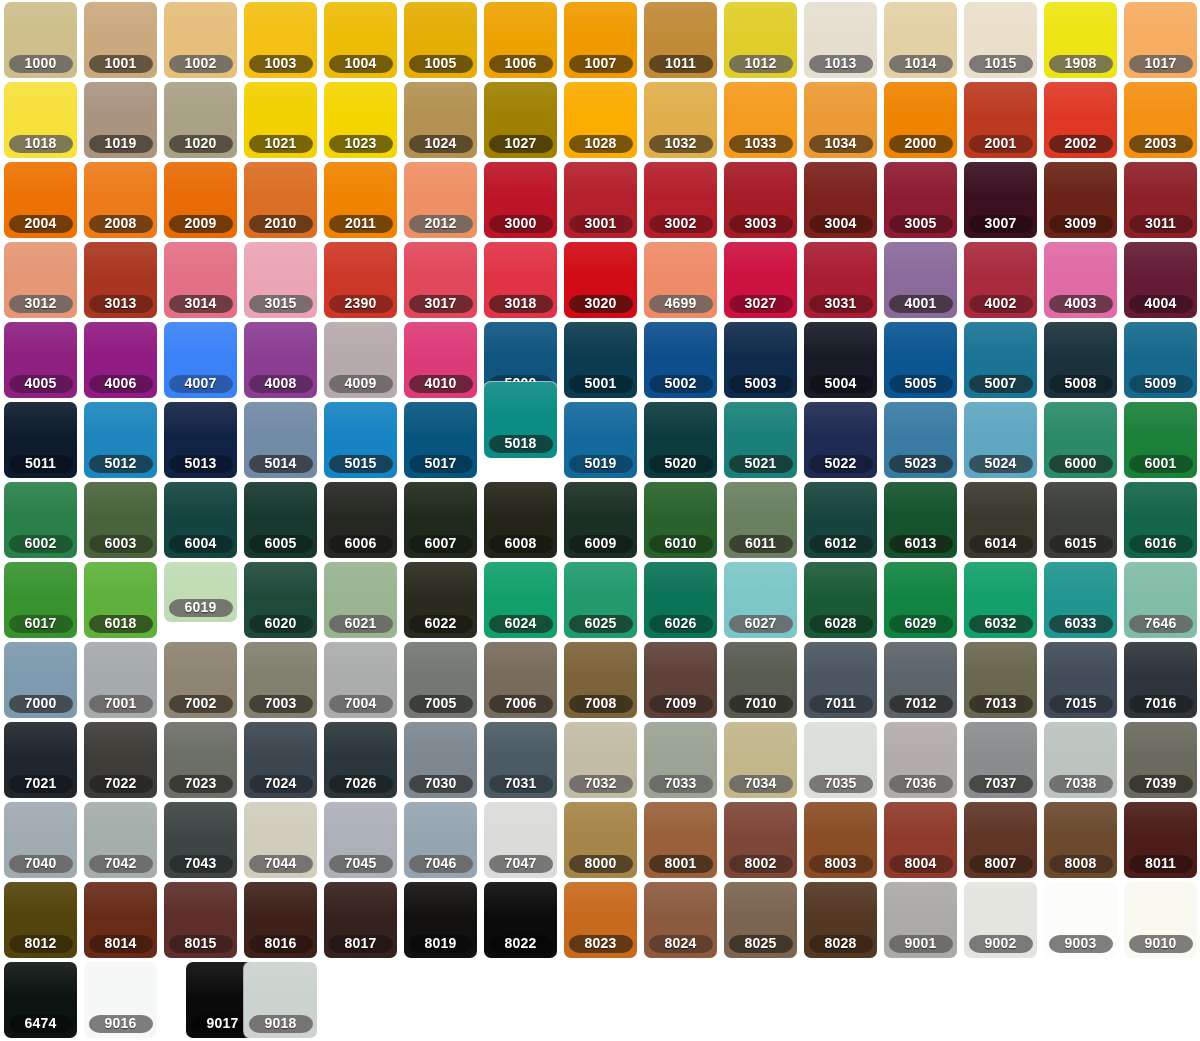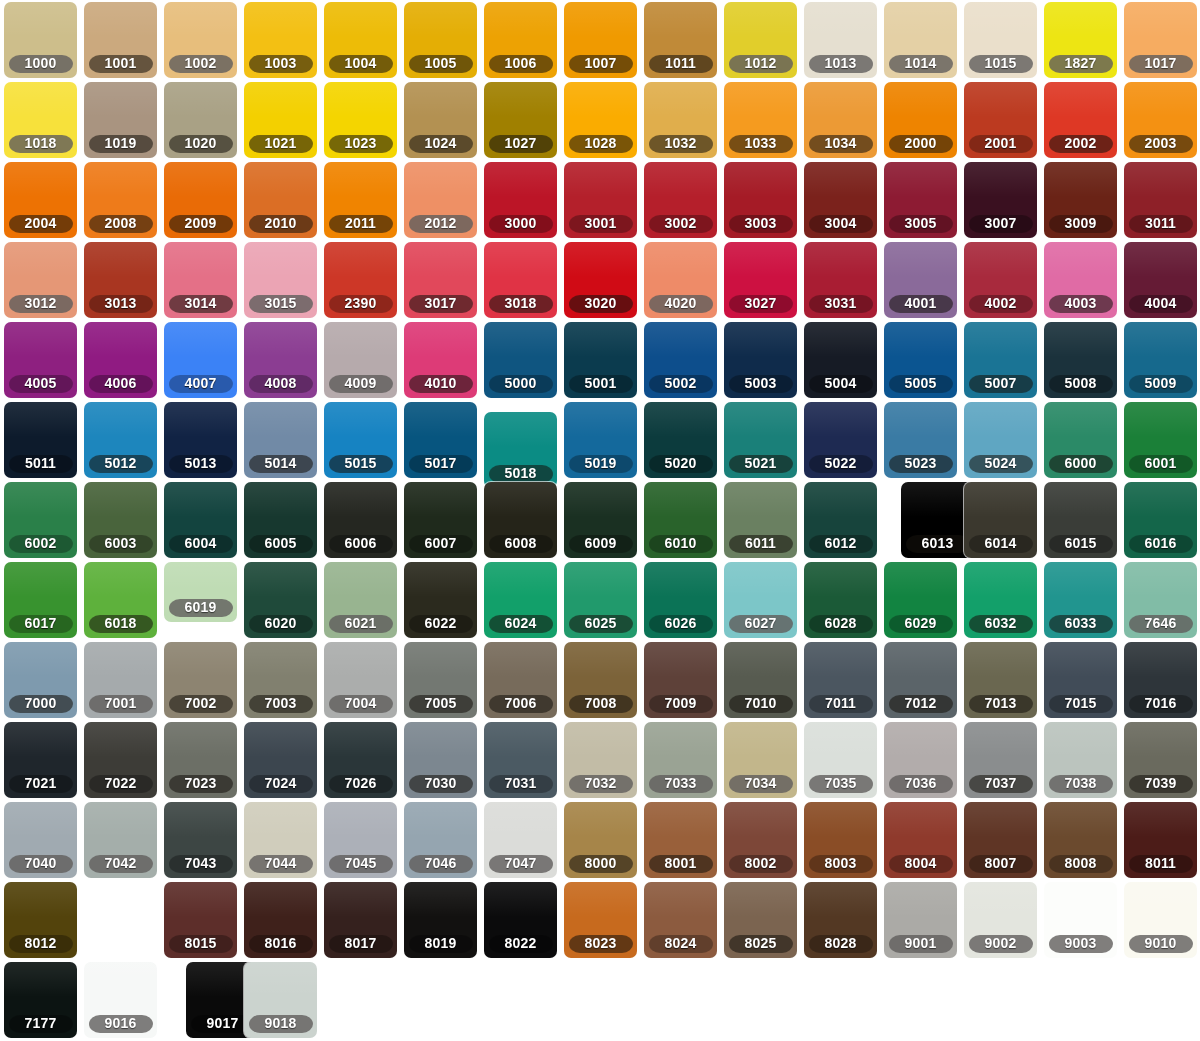--- a/index.html
+++ b/index.html
@@ -108,21 +108,21 @@
     <div class="swatch light" style="left: 804px; top: 2px; width: 73px; height: 76px; background: rgb(229, 223, 208);">
       <div class="pill">1013</div>
     </div>
     <div class="swatch light" style="left: 884px; top: 2px; width: 73px; height: 76px; background: rgb(228, 208, 165);">
       <div class="pill">1014</div>
     </div>
     <div class="swatch light" style="left: 964px; top: 2px; width: 73px; height: 76px; background: rgb(234, 223, 203);">
       <div class="pill">1015</div>
     </div>
     <div class="swatch light" style="left: 1044px; top: 2px; width: 73px; height: 76px; background: rgb(237, 229, 19);">
-      <div class="pill">1827</div>
+      <div class="pill">1908</div>
     </div>
     <div class="swatch light" style="left: 1124px; top: 2px; width: 73px; height: 76px; background: rgb(246, 172, 97);">
       <div class="pill">1017</div>
     </div>
     <div class="swatch light" style="left: 4px; top: 82px; width: 73px; height: 76px; background: rgb(247, 225, 59);">
       <div class="pill">1018</div>
     </div>
     <div class="swatch mid" style="left: 84px; top: 82px; width: 73px; height: 76px; background: rgb(169, 148, 128);">
       <div class="pill">1019</div>
     </div>
@@ -228,21 +228,21 @@
     <div class="swatch mid" style="left: 404px; top: 242px; width: 73px; height: 76px; background: rgb(225, 72, 91);">
       <div class="pill">3017</div>
     </div>
     <div class="swatch mid" style="left: 484px; top: 242px; width: 73px; height: 76px; background: rgb(224, 51, 69);">
       <div class="pill">3018</div>
     </div>
     <div class="swatch mid" style="left: 564px; top: 242px; width: 73px; height: 76px; background: rgb(208, 11, 21);">
       <div class="pill">3020</div>
     </div>
     <div class="swatch light" style="left: 644px; top: 242px; width: 73px; height: 76px; background: rgb(238, 139, 104);">
-      <div class="pill">4020</div>
+      <div class="pill">4699</div>
     </div>
     <div class="swatch dark" style="left: 724px; top: 242px; width: 73px; height: 76px; background: rgb(205, 17, 65);">
       <div class="pill">3027</div>
     </div>
     <div class="swatch dark" style="left: 804px; top: 242px; width: 73px; height: 76px; background: rgb(169, 29, 51);">
       <div class="pill">3031</div>
     </div>
     <div class="swatch mid" style="left: 884px; top: 242px; width: 73px; height: 76px; background: rgb(138, 106, 154);">
       <div class="pill">4001</div>
     </div>
@@ -311,21 +311,21 @@
     </div>
     <div class="swatch mid" style="left: 244px; top: 402px; width: 73px; height: 76px; background: rgb(113, 138, 166);">
       <div class="pill">5014</div>
     </div>
     <div class="swatch mid" style="left: 324px; top: 402px; width: 73px; height: 76px; background: rgb(22, 131, 194);">
       <div class="pill">5015</div>
     </div>
     <div class="swatch dark" style="left: 404px; top: 402px; width: 73px; height: 76px; background: rgb(7, 85, 127);">
       <div class="pill">5017</div>
     </div>
-    <div class="swatch mid" style="left: 484px; top: 412px; width: 73px; height: 76px; background: rgb(11, 140, 132);">
+    <div class="swatch mid" style="left: 484px; top: 382px; width: 73px; height: 76px; background: rgb(11, 140, 132);">
       <div class="pill">5018</div>
     </div>
     <div class="swatch dark" style="left: 564px; top: 402px; width: 73px; height: 76px; background: rgb(20, 105, 156);">
       <div class="pill">5019</div>
     </div>
     <div class="swatch dark" style="left: 644px; top: 402px; width: 73px; height: 76px; background: rgb(12, 59, 61);">
       <div class="pill">5020</div>
     </div>
     <div class="swatch mid" style="left: 724px; top: 402px; width: 73px; height: 76px; background: rgb(26, 128, 121);">
       <div class="pill">5021</div>
@@ -371,21 +371,21 @@
     </div>
     <div class="swatch dark" style="left: 644px; top: 482px; width: 73px; height: 76px; background: rgb(41, 99, 43);">
       <div class="pill">6010</div>
     </div>
     <div class="swatch mid" style="left: 724px; top: 482px; width: 73px; height: 76px; background: rgb(106, 128, 97);">
       <div class="pill">6011</div>
     </div>
     <div class="swatch dark" style="left: 804px; top: 482px; width: 73px; height: 76px; background: rgb(23, 68, 60);">
       <div class="pill">6012</div>
     </div>
-    <div class="swatch mid" style="left: 884px; top: 482px; width: 73px; height: 76px; background: #000000; margin-left: 17px;">
+    <div class="swatch mid" style="left: 884px; top: 482px; width: 73px; height: 76px; background: #14532d;">
       <div class="pill">6013</div>
     </div>
     <div class="swatch dark" style="left: 964px; top: 482px; width: 73px; height: 76px; background: rgb(59, 56, 46);">
       <div class="pill">6014</div>
     </div>
     <div class="swatch dark" style="left: 1044px; top: 482px; width: 73px; height: 76px; background: rgb(58, 61, 56);">
       <div class="pill">6015</div>
     </div>
     <div class="swatch dark" style="left: 1124px; top: 482px; width: 73px; height: 76px; background: rgb(20, 102, 74);">
       <div class="pill">6016</div>
@@ -566,20 +566,23 @@
     </div>
     <div class="swatch dark" style="left: 1044px; top: 802px; width: 73px; height: 76px; background: rgb(107, 74, 46);">
       <div class="pill">8008</div>
     </div>
     <div class="swatch dark" style="left: 1124px; top: 802px; width: 73px; height: 76px; background: rgb(76, 28, 24);">
       <div class="pill">8011</div>
     </div>
     <div class="swatch dark" style="left: 4px; top: 882px; width: 73px; height: 76px; background: rgb(83, 67, 12);">
       <div class="pill">8012</div>
     </div>
+    <div class="swatch dark" style="left: 84px; top: 882px; width: 73px; height: 76px; background: rgb(104, 43, 24);">
+      <div class="pill">8014</div>
+    </div>
     <div class="swatch dark" style="left: 164px; top: 882px; width: 73px; height: 76px; background: rgb(93, 46, 42);">
       <div class="pill">8015</div>
     </div>
     <div class="swatch dark" style="left: 244px; top: 882px; width: 73px; height: 76px; background: rgb(63, 33, 27);">
       <div class="pill">8016</div>
     </div>
     <div class="swatch dark" style="left: 324px; top: 882px; width: 73px; height: 76px; background: rgb(53, 33, 30); padding-left: 20px;">
       <div class="pill">8017</div>
     </div>
     <div class="swatch dark" style="left: 404px; top: 882px; width: 73px; height: 76px; background: rgb(18, 17, 16);">
@@ -606,21 +609,21 @@
     <div class="swatch light" style="left: 964px; top: 882px; width: 73px; height: 76px; background: rgb(227, 229, 222);">
       <div class="pill">9002</div>
     </div>
     <div class="swatch light" style="left: 1044px; top: 882px; width: 73px; height: 76px; background: rgb(252, 253, 251);">
       <div class="pill">9003</div>
     </div>
     <div class="swatch light" style="left: 1124px; top: 882px; width: 73px; height: 76px; background: rgb(250, 249, 240);">
       <div class="pill">9010</div>
     </div>
     <div class="swatch dark" style="left: 4px; top: 962px; width: 73px; height: 76px; background: rgb(12, 20, 18);">
-      <div class="pill">7177</div>
+      <div class="pill">6474</div>
     </div>
     <div class="swatch light" style="left: 84px; top: 962px; width: 73px; height: 76px; background: rgb(246, 248, 247);">
       <div class="pill">9016</div>
     </div>
     <div class="swatch dark" style="left: 164px; top: 962px; width: 73px; height: 76px; background: rgb(10, 10, 10); margin-left: 22px;">
       <div class="pill">9017</div>
     </div>
     <div class="swatch light" style="left: 244px; top: 962px; width: 73px; height: 76px; background: rgb(203, 211, 206);">
       <div class="pill">9018</div>
     </div>

